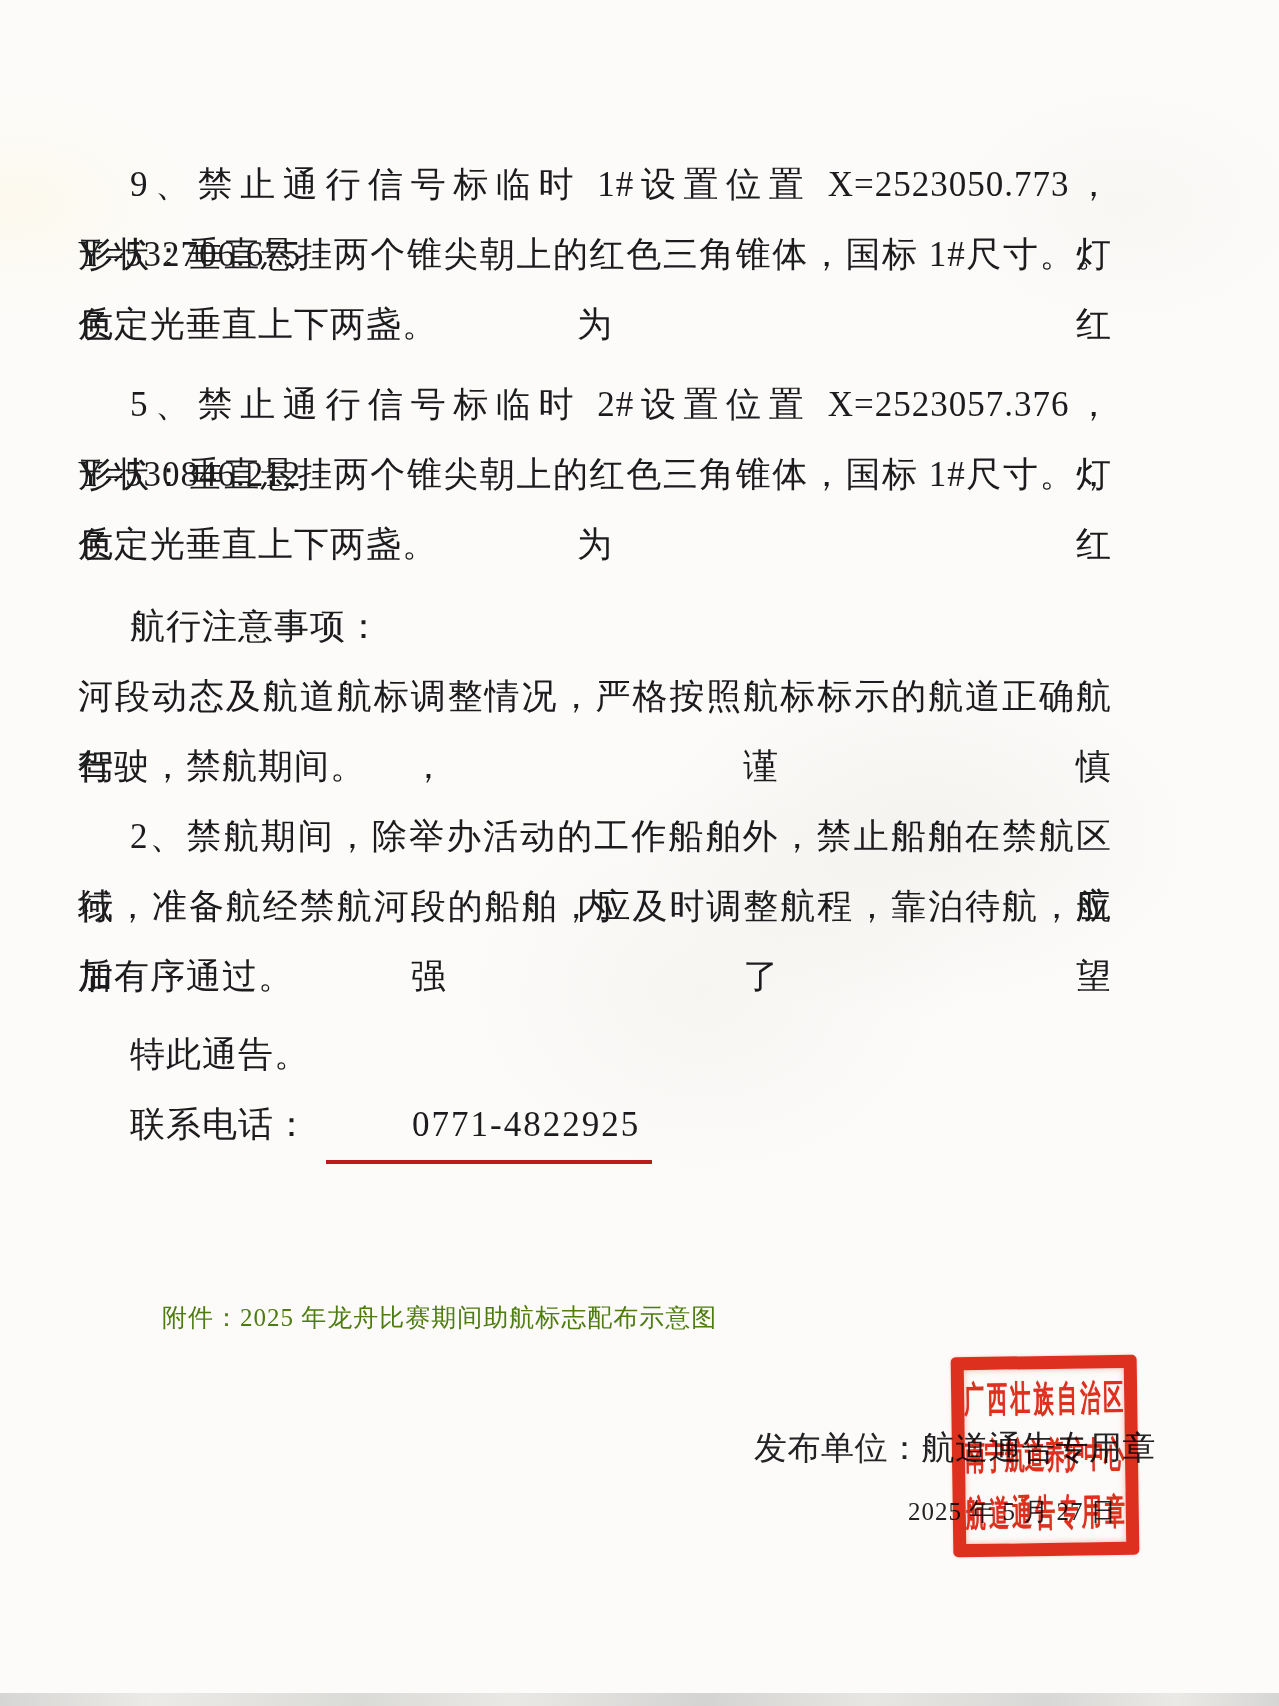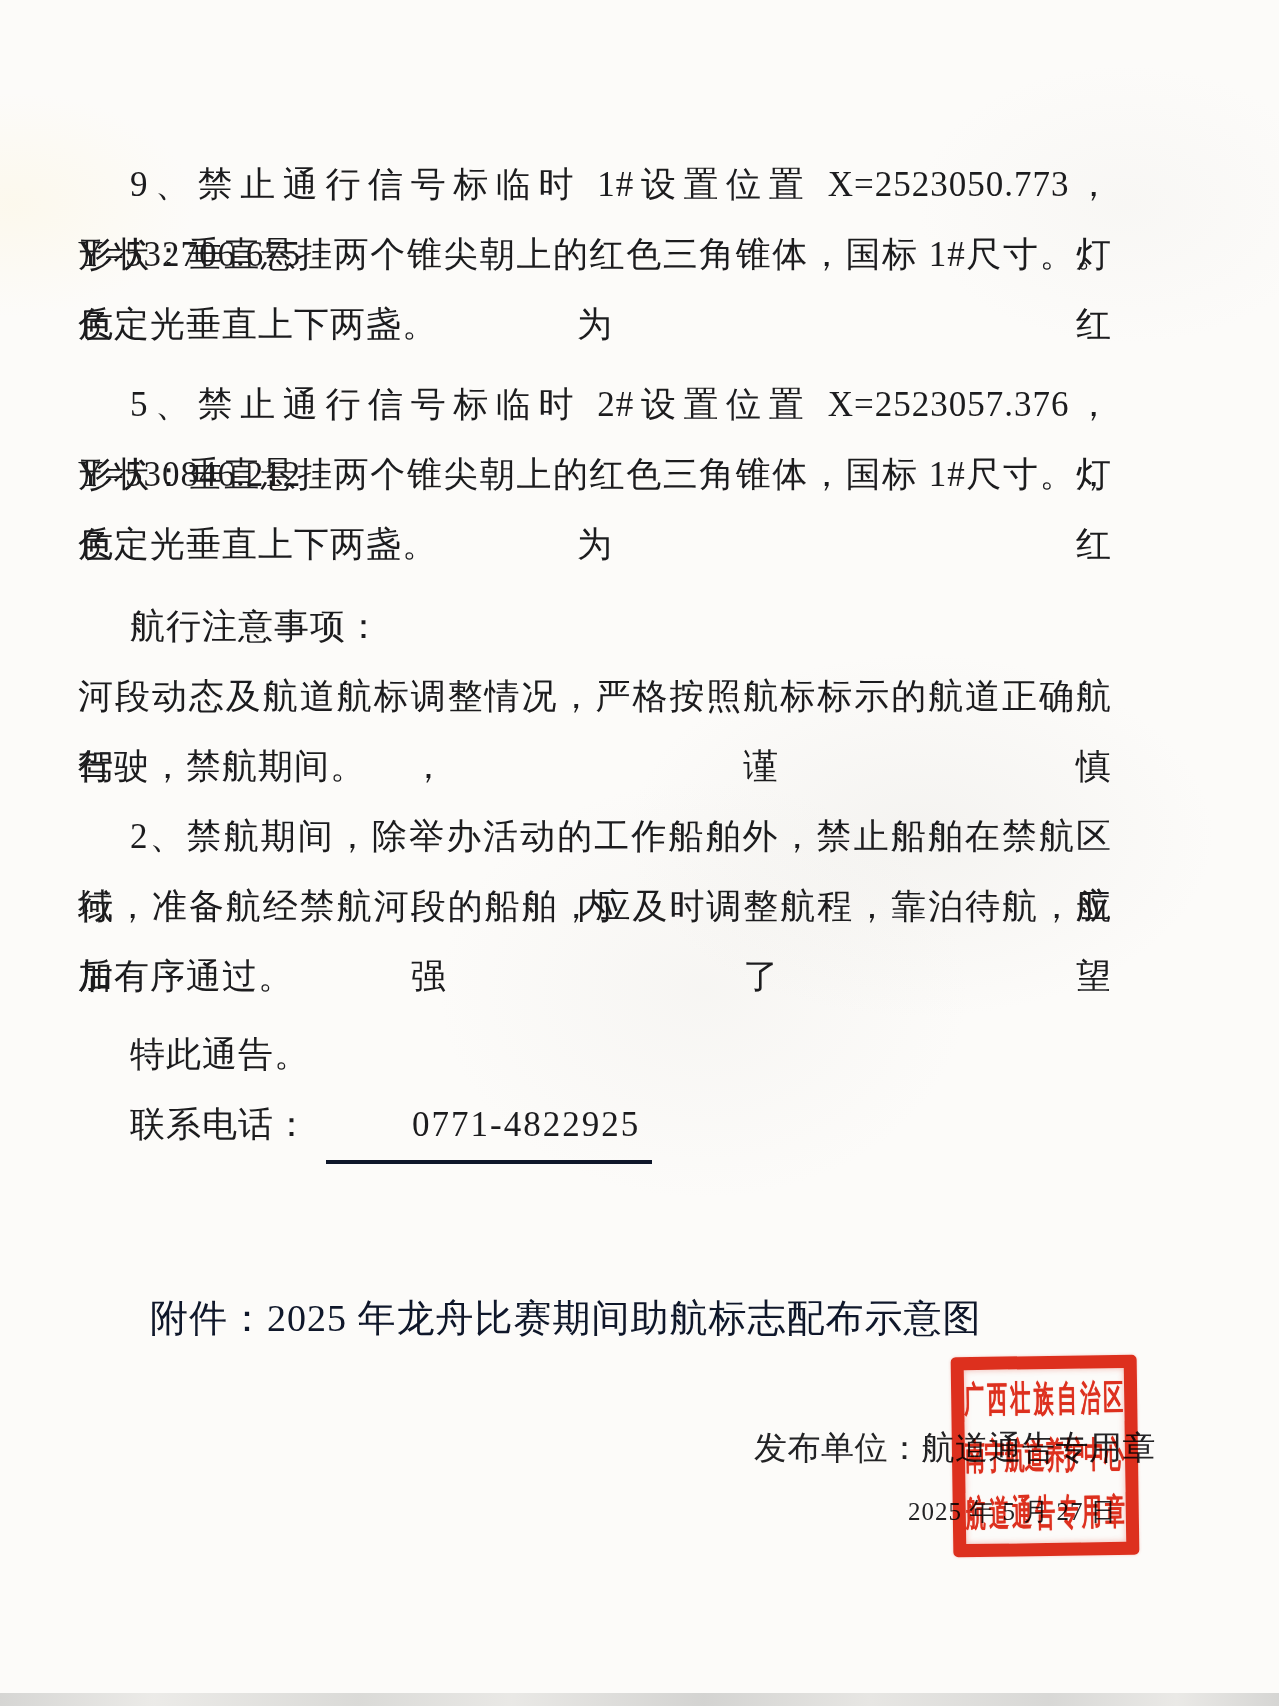--- a/index.html
+++ b/index.html
@@ -27,26 +27,26 @@
     letter-spacing:1px;
   }
   .ln{height:70px;white-space:nowrap;}
   .ln.full{text-align:justify;text-align-last:justify;white-space:normal;}
   .ln.indent{text-indent:52px;}
   .ln.gap-sm{margin-top:10px;}
   .ln.gap-md{margin-top:12px;}
   .ln.gap-xs{margin-top:8px;}
   .phone{
     display:inline-block;margin-left:16px;padding:0 12px 0 34px;
-    border-bottom:4px solid #0f172a;
+    border-bottom:4px solid #b91c1c;
     letter-spacing:2px;
   }
   .attachment{
-    position:absolute;left:150px;top:1296px;font-size:38px;line-height:44px;
-    color:#0f172a;letter-spacing:1px;white-space:nowrap;
+    position:absolute;left:162px;top:1296px;font-size:25px;line-height:44px;
+    color:#4d7c0f;letter-spacing:1px;white-space:nowrap;
   }
   .publisher{
     position:absolute;left:754px;top:1428px;font-size:33px;line-height:40px;
     color:#232325;letter-spacing:0.5px;white-space:nowrap;
   }
   .pubdate{
     position:absolute;left:908px;top:1492px;font-size:25px;line-height:40px;
     color:#232325;letter-spacing:1px;white-space:nowrap;
   }
   .stamp{

